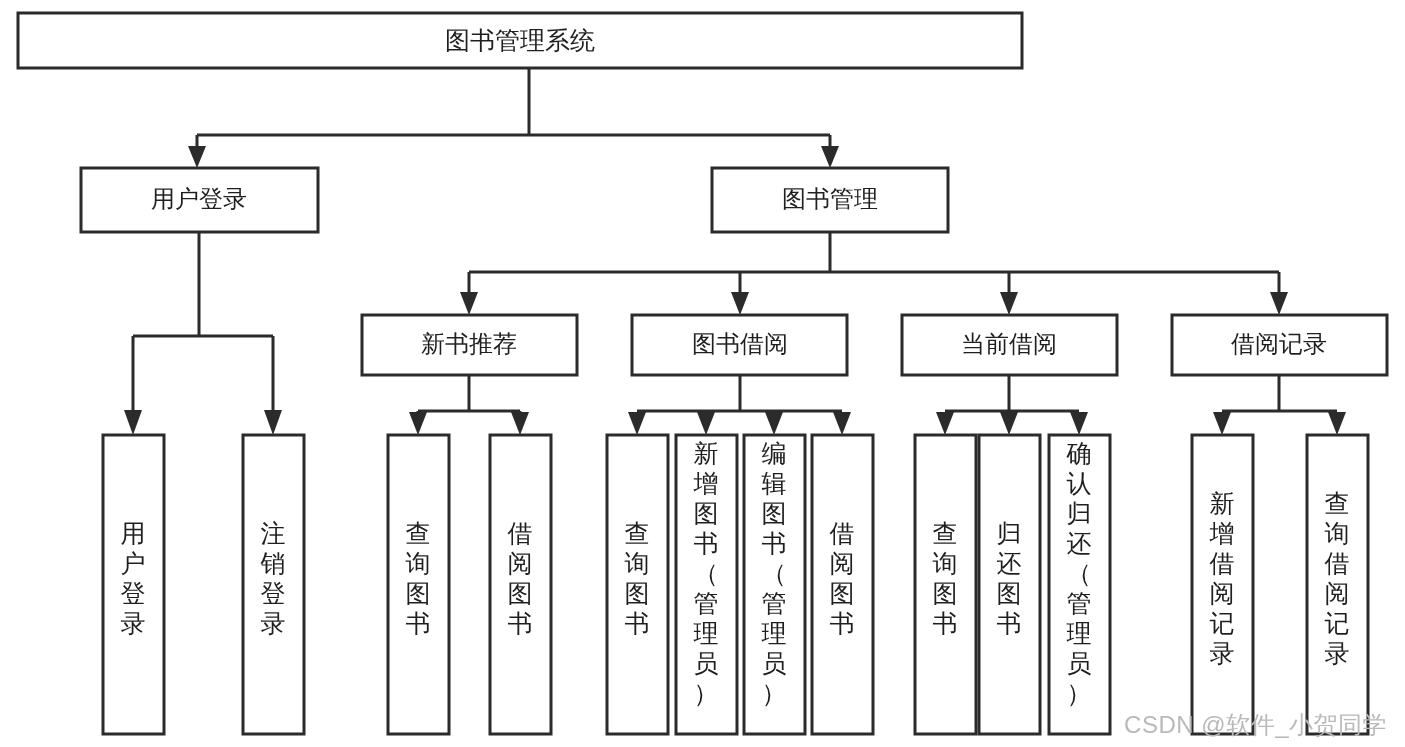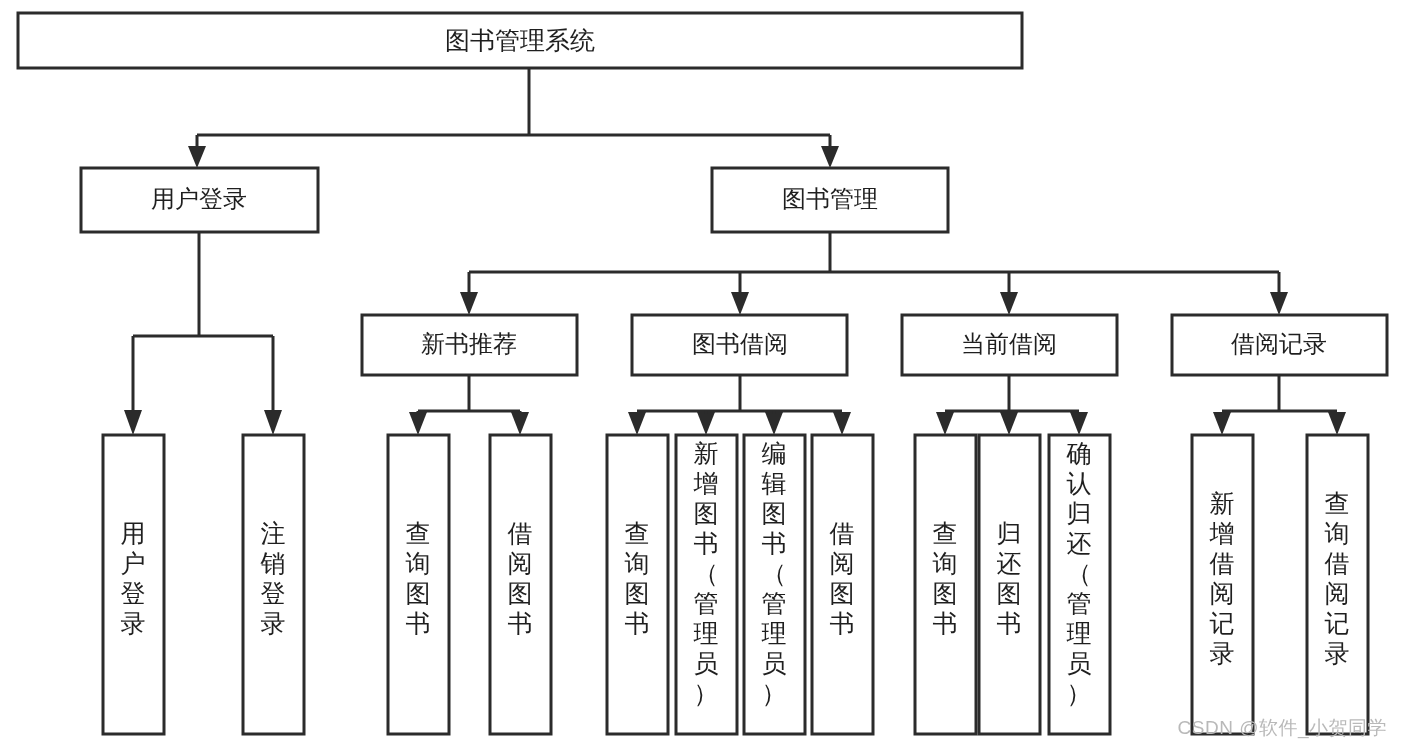--- a/index.html
+++ b/index.html
@@ -53,21 +53,21 @@
     font-family: "Liberation Sans", "DejaVu Sans", sans-serif;
     fill: #1f1f1f;
     font-size: 25px;
     text-anchor: middle;
   }
   .watermark {
     position: absolute;
     right: 18px;
     bottom: 6px;
     font-family: "Liberation Sans", "DejaVu Sans", sans-serif;
-    font-size: 19px;
+    font-size: 24px;
     color: #b9b9b9;
     letter-spacing: 0.5px;
     white-space: nowrap;
     pointer-events: none;
   }
 </style>
 </head>
 <body>
 
 <svg id="diagram" viewBox="0 0 1405 747" xmlns="http://www.w3.org/2000/svg">

